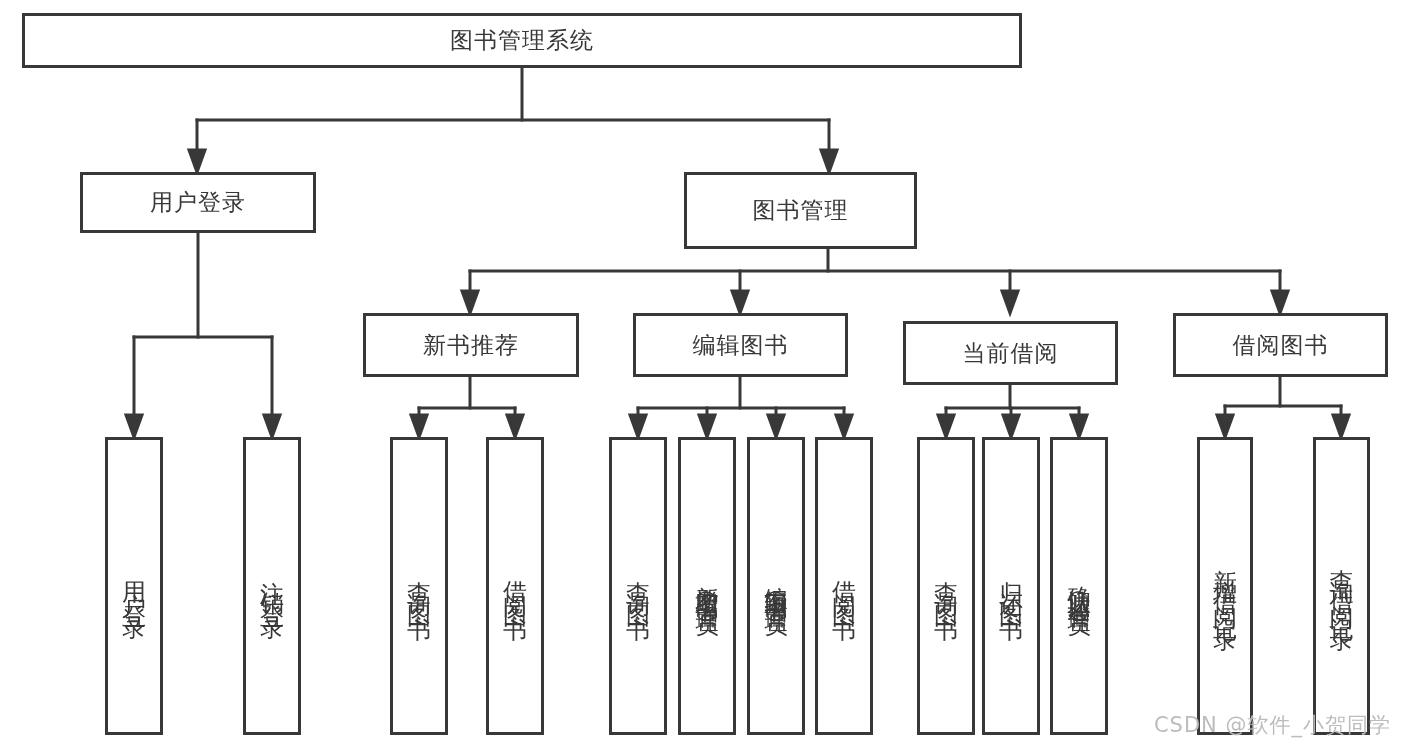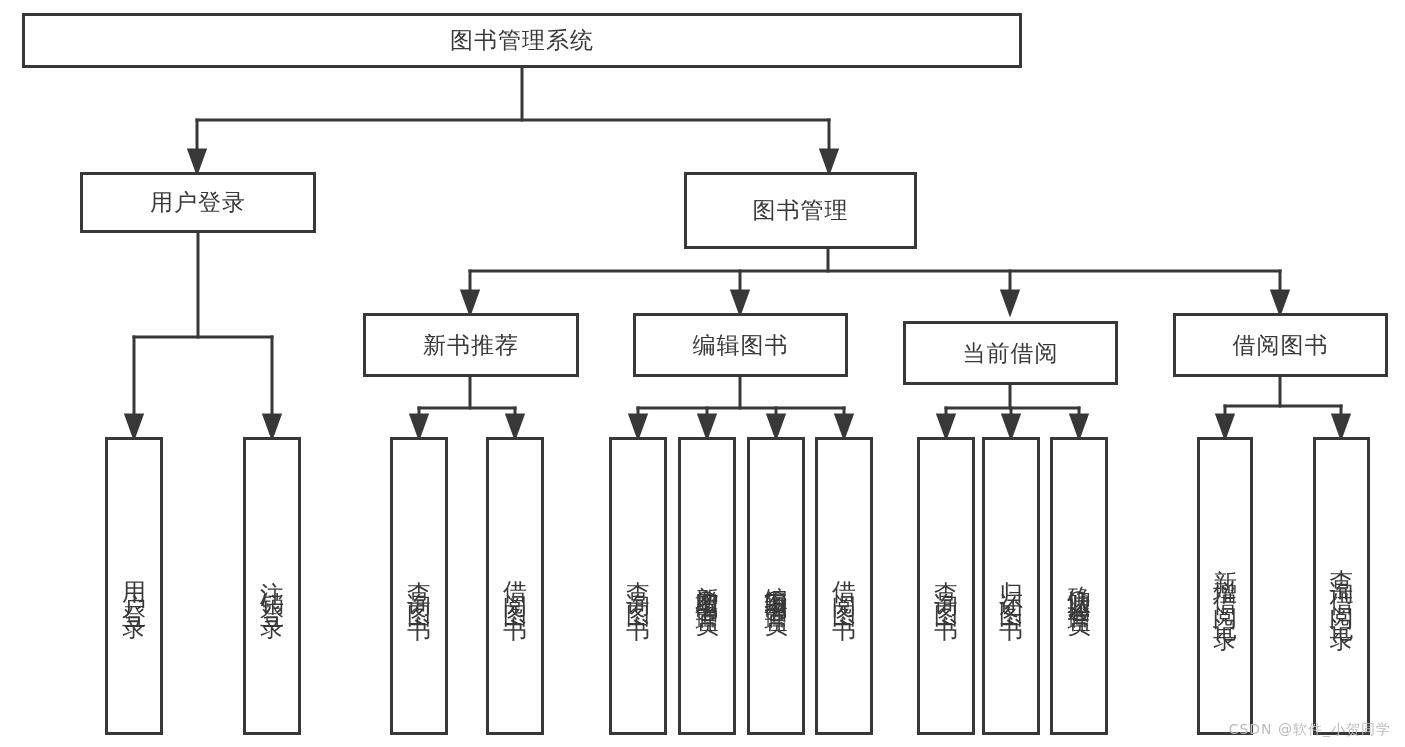--- a/index.html
+++ b/index.html
@@ -29,21 +29,21 @@
   .b-current{left:903px;top:321px;width:215px;height:64px;}
   .b-records{left:1173px;top:313px;width:215px;height:64px;}
   .leaf{top:437px;height:298px;width:58px;}
   .l-ul1{left:105px;} .l-ul2{left:243px;}
   .l-nb1{left:390px;} .l-nb2{left:486px;}
   .l-bo1{left:609px;} .l-bo2{left:678px;} .l-bo3{left:747px;} .l-bo4{left:815px;}
   .l-cu1{left:917px;} .l-cu2{left:982px;} .l-cu3{left:1050px;}
   .l-re1{left:1197px;width:56px;} .l-re2{left:1313px;width:57px;}
   .watermark{
     position:absolute;right:14px;bottom:8px;
-    font-size:14px;color:#bcbcbc;letter-spacing:1px;
+    font-size:21px;color:#bcbcbc;letter-spacing:1px;
   }
 </style>
 </head>
 <body>
 
 <div class="canvas">
 
   <svg class="wires" viewBox="0 0 1405 747" xmlns="http://www.w3.org/2000/svg" stroke="#383838" stroke-width="3" fill="#383838" stroke-linecap="square">
 
     <line x1="522" y1="68" x2="522" y2="120"></line>

